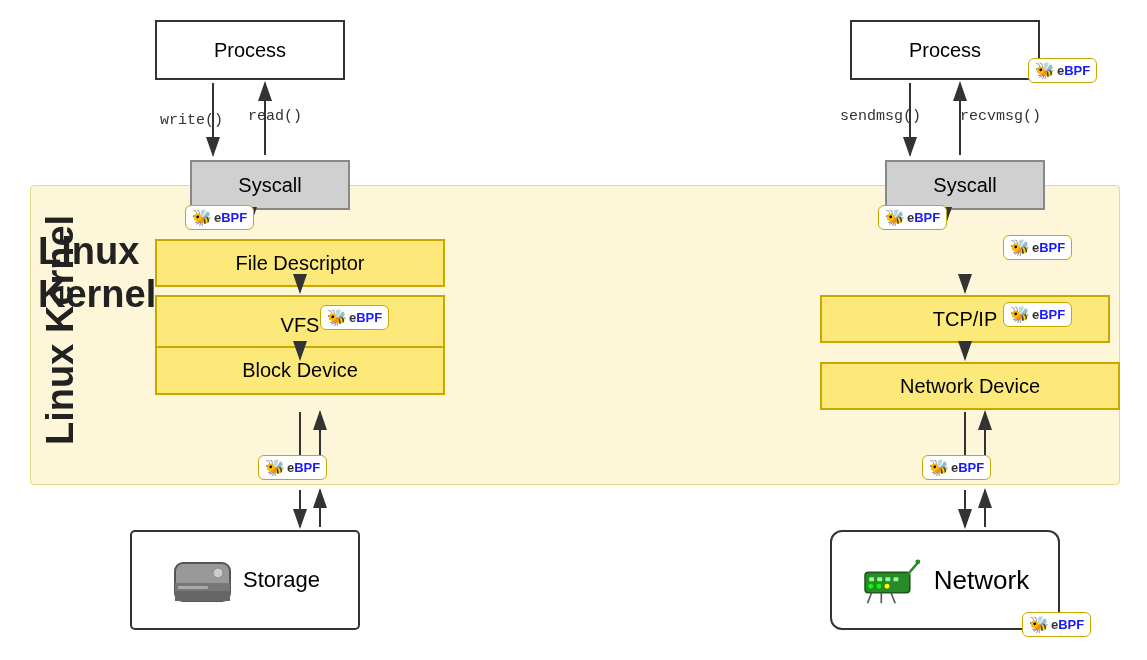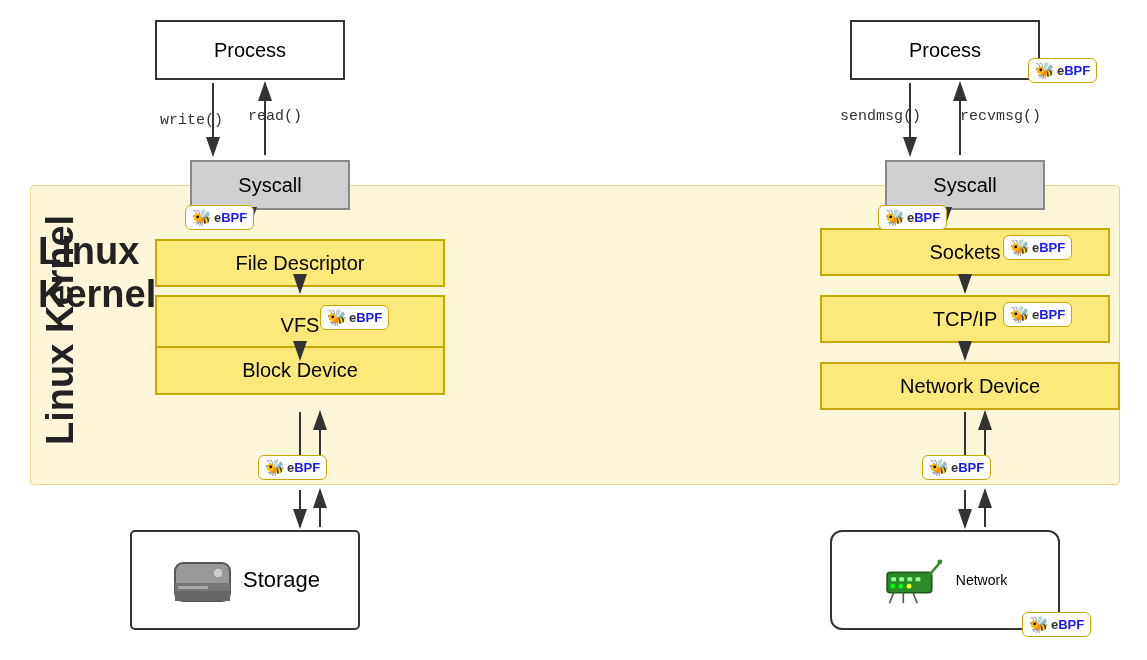--- a/index.html
+++ b/index.html
@@ -314,23 +314,20 @@
 
   <div class="box box-gray syscall-right">
     <span>Syscall</span>
   </div>
 
   <div class="ebpf-badge" style="left:878px; top:205px;">
     <span class="ebpf-bee">🐝</span>
     <span class="ebpf-text">e<span>BPF</span></span>
   </div>
 
-  <div class="box box-yellow sockets">
-    <span>Sockets</span>
-  </div>
 
   <div class="ebpf-badge" style="left:1003px; top:235px;">
     <span class="ebpf-bee">🐝</span>
     <span class="ebpf-text">e<span>BPF</span></span>
   </div>
 
   <div class="box box-yellow tcpip">
     <span>TCP/IP</span>
   </div>
 
@@ -363,21 +360,21 @@
       <circle cx="70" cy="7" r="3" fill="#2a8a2a"></circle>
 
       <circle cx="12" cy="37" r="3" fill="#00ff00"></circle>
       <circle cx="22" cy="37" r="3" fill="#00ff00"></circle>
       <circle cx="32" cy="37" r="3" fill="#ffff00"></circle>
 
       <line x1="13" y1="45" x2="8" y2="58" stroke="#555" stroke-width="2"></line>
       <line x1="25" y1="45" x2="25" y2="58" stroke="#555" stroke-width="2"></line>
       <line x1="37" y1="45" x2="42" y2="58" stroke="#555" stroke-width="2"></line>
     </svg>
-    <span style="font-size:14px;">Network</span>
+    <span style="font-size:26px;">Network</span>
   </div>
 
   <div class="ebpf-badge" style="left:1022px; top:612px;">
     <span class="ebpf-bee">🐝</span>
     <span class="ebpf-text">e<span>BPF</span></span>
   </div>
 
 </div>
 
 </body></html>

